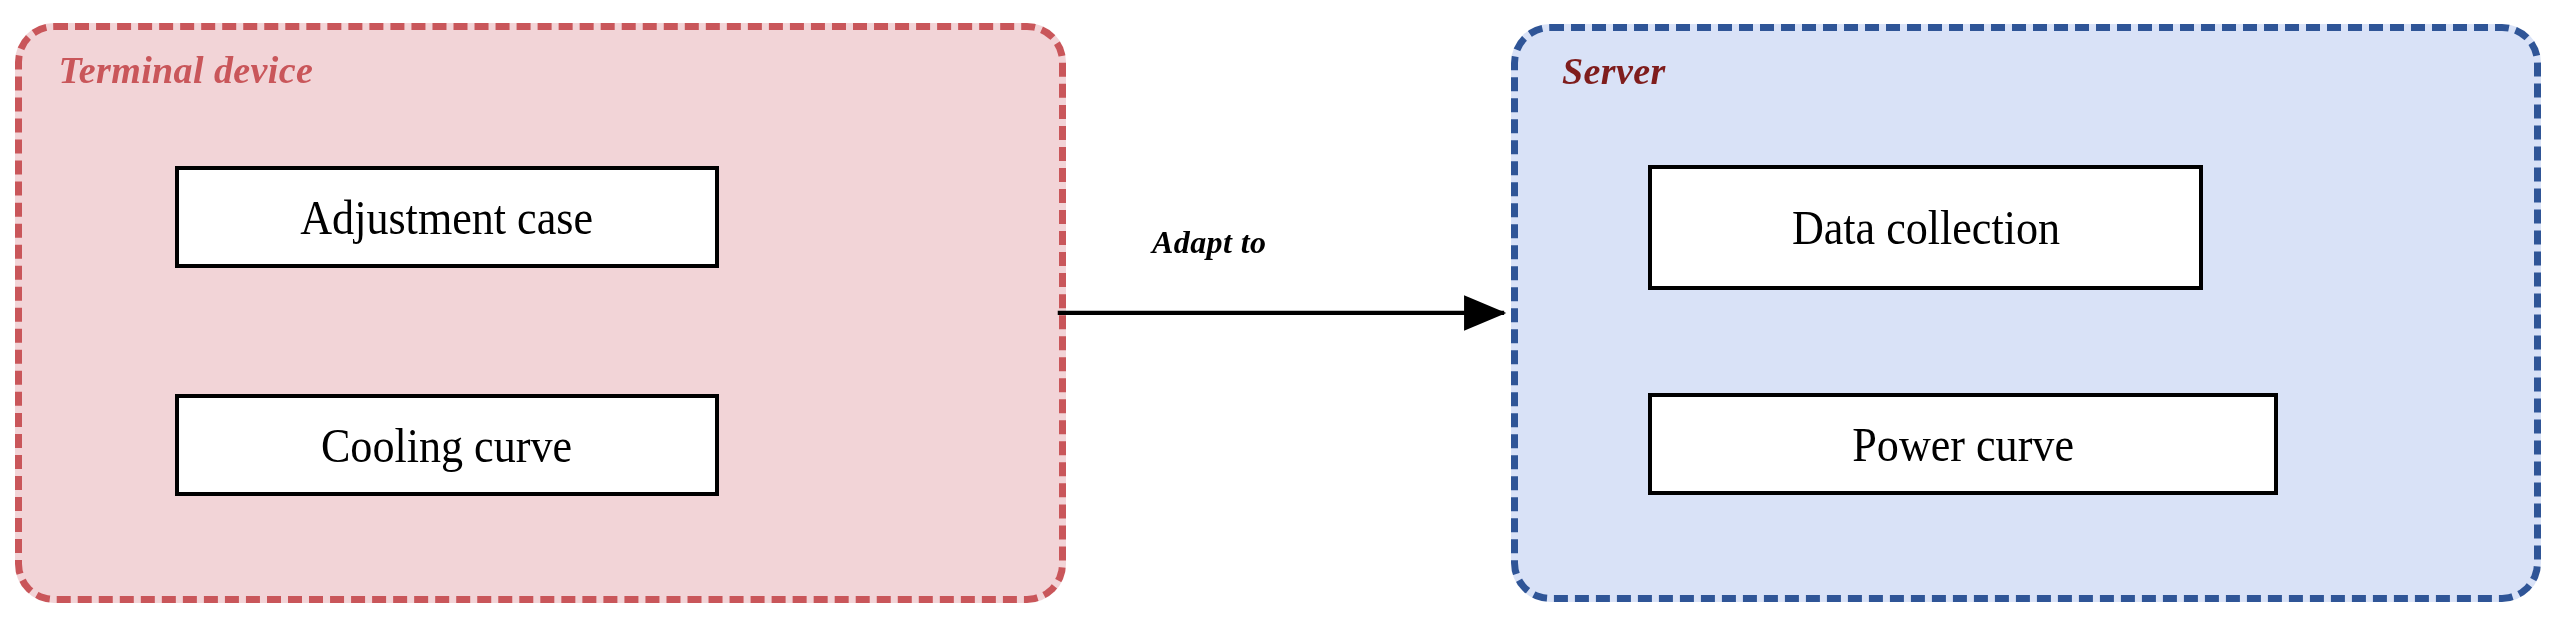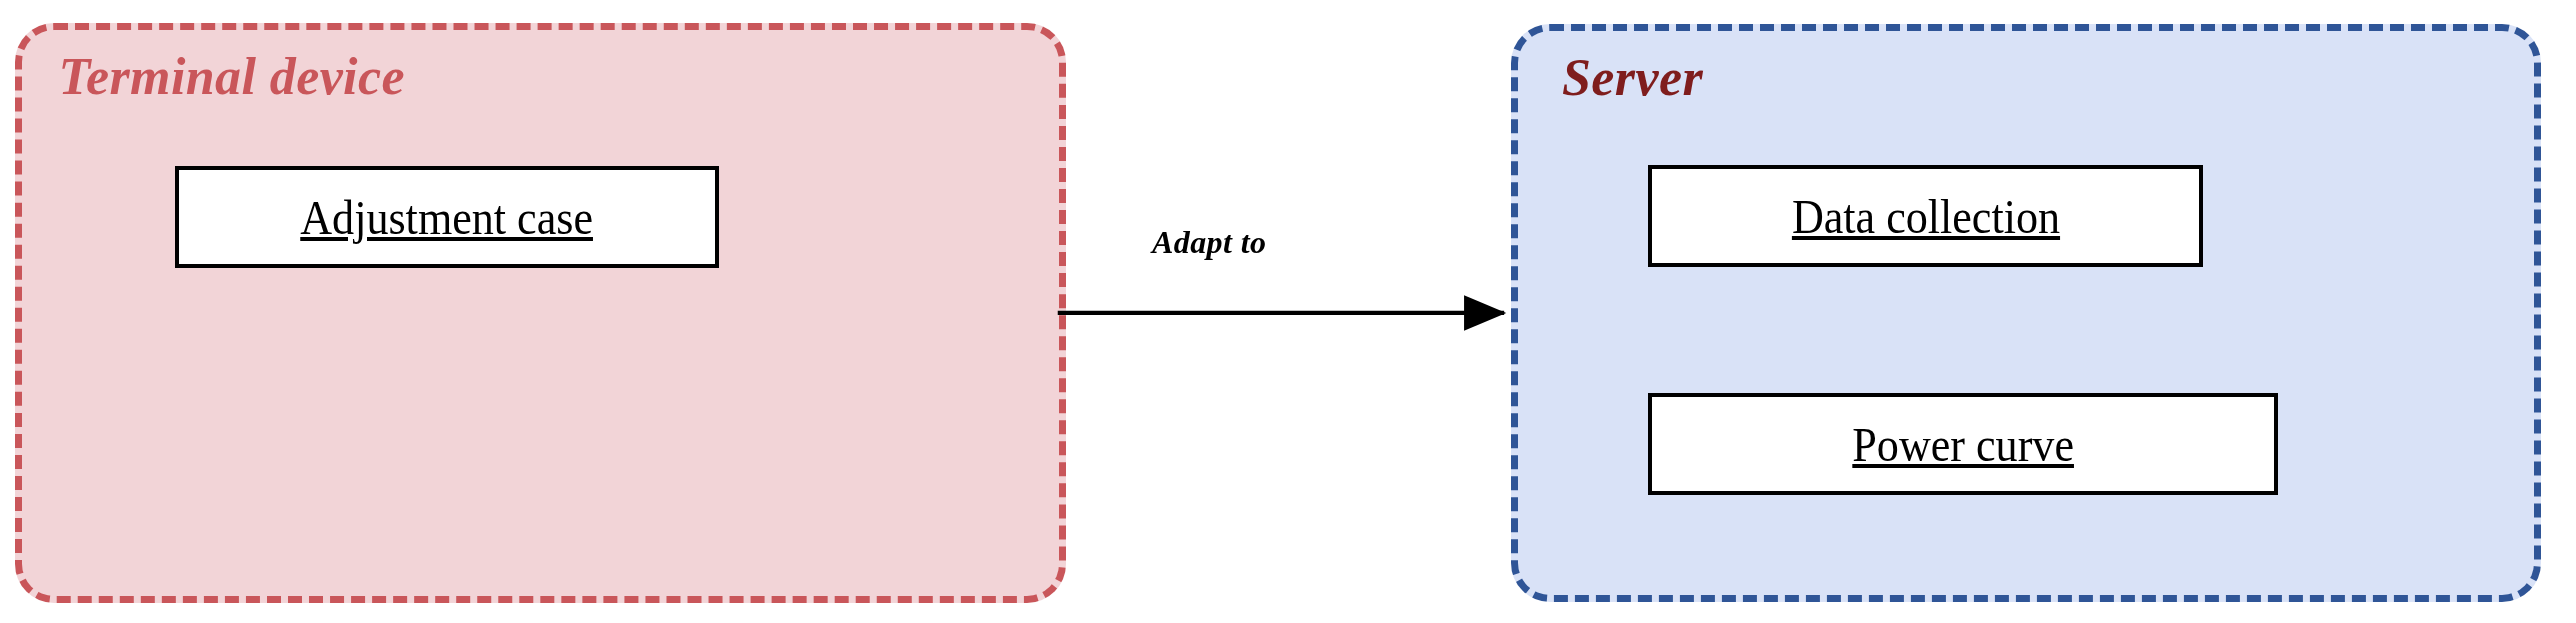--- a/index.html
+++ b/index.html
@@ -48,21 +48,21 @@
     height: 578px;
     background: #D9E2F7;
     border-width: 7.3px;
     border-color: #2F5597;
   }
 
   .panel-title {
     position: absolute;
     font-weight: bold;
     font-style: italic;
-    font-size: 52px;
+    font-size: 38px;
     line-height: 1;
     white-space: nowrap;
     letter-spacing: 0.4px;
   }
 
   #title-terminal {
     left: 37px;
     top: 21px;
     color: #C9565A;
   }
@@ -75,21 +75,20 @@
 
   
   .inner-box {
     position: absolute;
     box-sizing: border-box;
     background: #FFFFFF;
     border: 4.9px solid #000000;
     display: flex;
     align-items: center;
     justify-content: center;
-    text-decoration: underline;
   }
 
   .inner-box-label {
     font-size: 49px;
     color: #000000;
     font-weight: normal;
     font-style: normal;
     line-height: 1;
     white-space: nowrap;
     transform: scaleX(0.90);
@@ -108,21 +107,21 @@
     top: 364px;
     width: 544px;
     height: 102px;
   }
 
   
   #box-data-collection {
     left: 130px;
     top: 134px;
     width: 555px;
-    height: 102px;
+    height: 125px;
   }
 
   #box-power-curve {
     left: 130px;
     top: 362px;
     width: 630px;
     height: 102px;
   }
 
   
@@ -154,20 +153,23 @@
 <div id="canvas">
 
   <div class="panel" id="panel-terminal">
 
     <div class="panel-title" id="title-terminal">Terminal device</div>
 
     <div class="inner-box" id="box-adjustment-case">
       <span class="inner-box-label">Adjustment case</span>
     </div>
 
+    <div class="inner-box" id="box-cooling-curve">
+      <span class="inner-box-label">Cooling curve</span>
+    </div>
   </div>
 
   <div id="connector-label">Adapt to</div>
 
   <svg id="connector" viewBox="0 0 600 140">
     <defs>
       <marker id="arrowhead" markerWidth="11" markerHeight="11" refX="9.5" refY="4.2" orient="auto" markerUnits="strokeWidth">
         <path d="M0,0 L10,4.2 L0,8.4 z" fill="#000000"></path>
       </marker>
     </defs>

